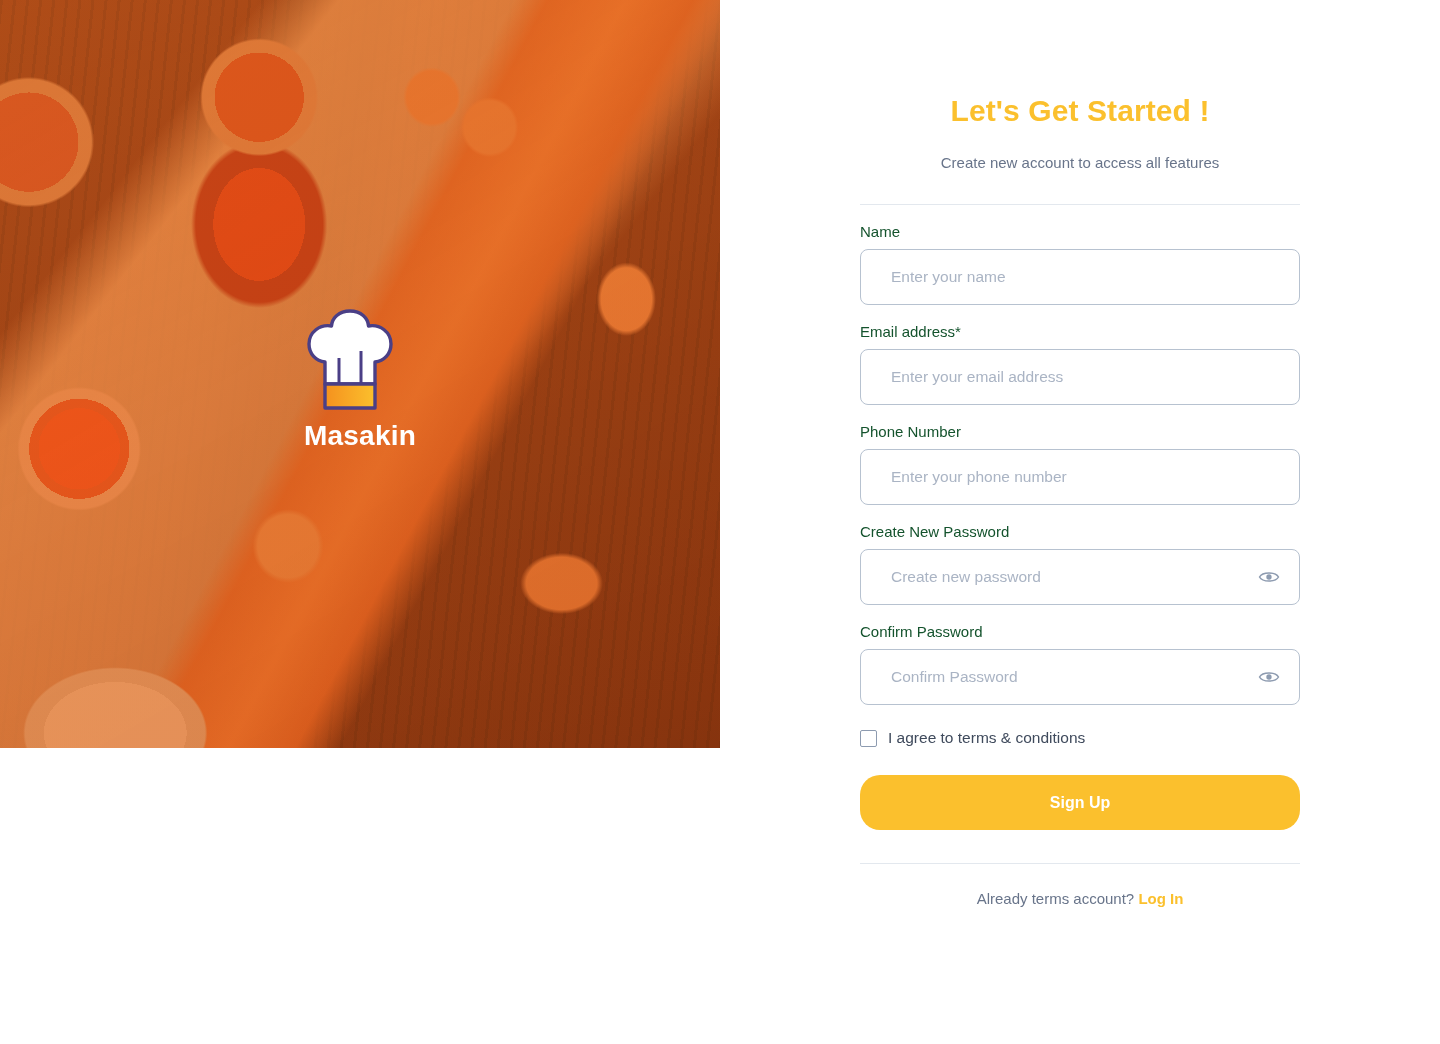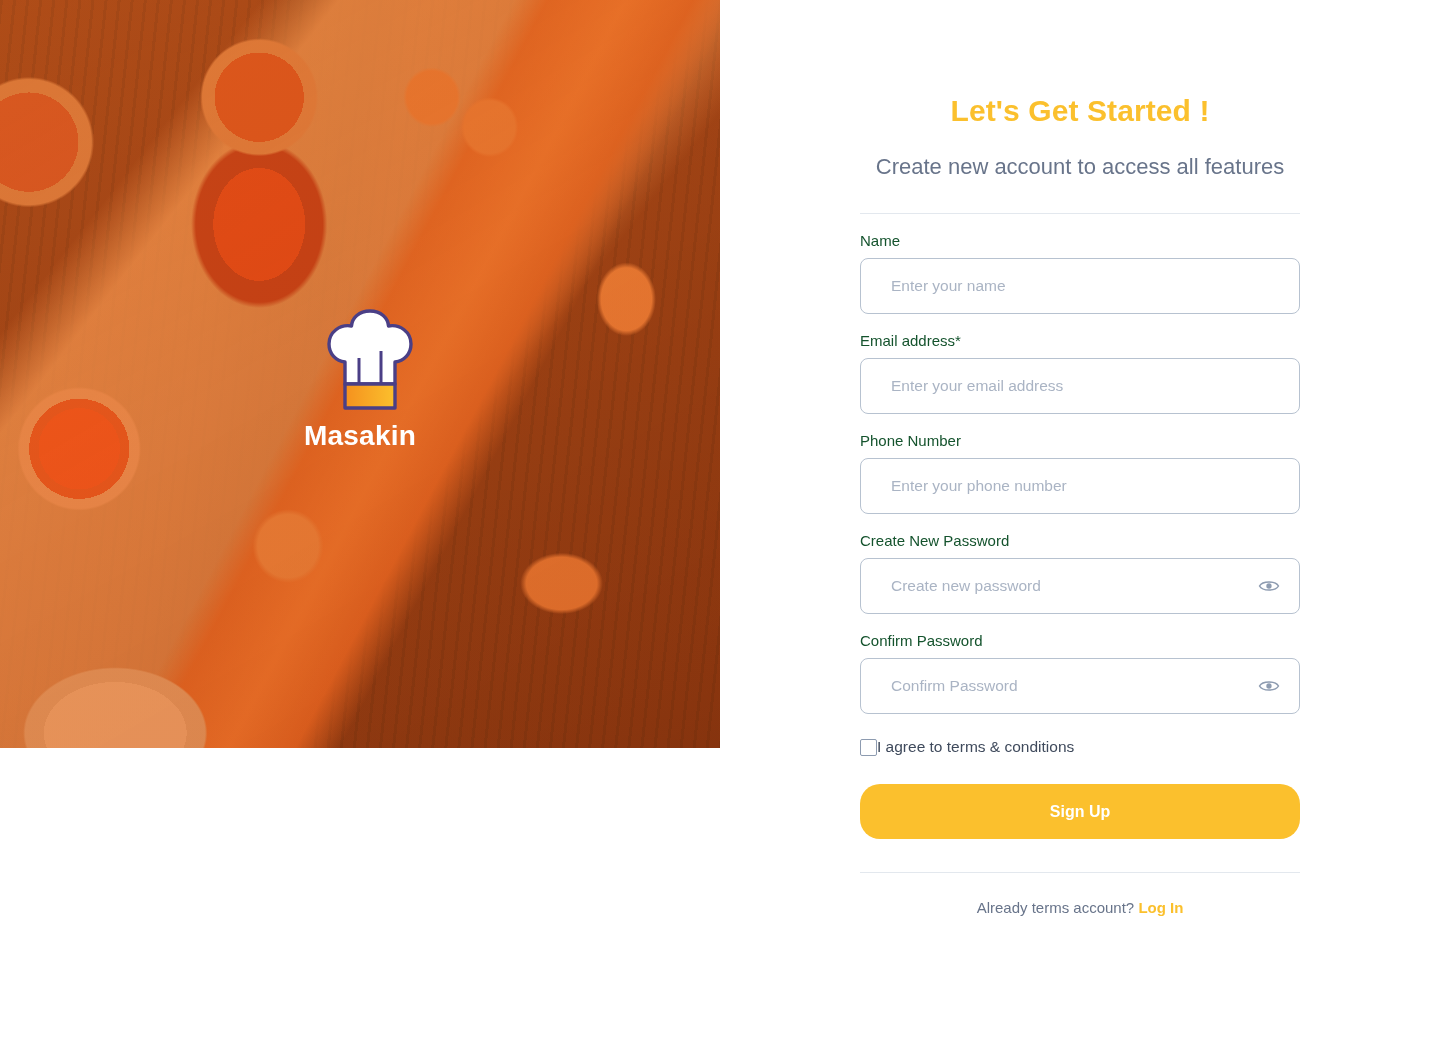--- a/index.html
+++ b/index.html
@@ -88,21 +88,21 @@
     height: 748px;
     display: flex;
     flex-direction: column;
     align-items: center;
     justify-content: center;
     gap: 4px;
   }
   .brand-inner {
     display: flex;
     flex-direction: column;
-    align-items: flex-end;
+    align-items: flex-start;
     transform: translateY(5px);
   }
   .chef-hat { display: block; width: 92px; height: 108px; }
   .brand-name {
     margin-top: 6px;
     font-size: 28px;
     font-weight: bold;
     color: #ffffff;
     letter-spacing: 0.2px;
     font-family: "Liberation Sans", sans-serif;
@@ -128,21 +128,21 @@
     margin-top: 78px;
     text-align: center;
     font-size: 30px;
     font-weight: bold;
     color: #fbc02d;
     letter-spacing: 0.1px;
   }
   .subhead {
     margin-top: 26px;
     text-align: center;
-    font-size: 22px;
+    font-size: 15px;
     color: #68748a;
     font-weight: normal;
   }
 
   .divider {
     margin-top: 33px;
     height: 1px;
     width: 100%;
     background: #e3e8ee;
   }
@@ -188,20 +188,21 @@
     border: none;
     padding: 0;
     cursor: pointer;
   }
 
   
   .terms-row {
     margin-top: 24px;
     display: flex;
     align-items: center;
+    gap: 11px;
   }
   .checkbox {
     width: 17px;
     height: 17px;
     border: 1.6px solid #8d9bb0;
     border-radius: 2px;
     background: #ffffff;
     flex: none;
     cursor: pointer;
   }

